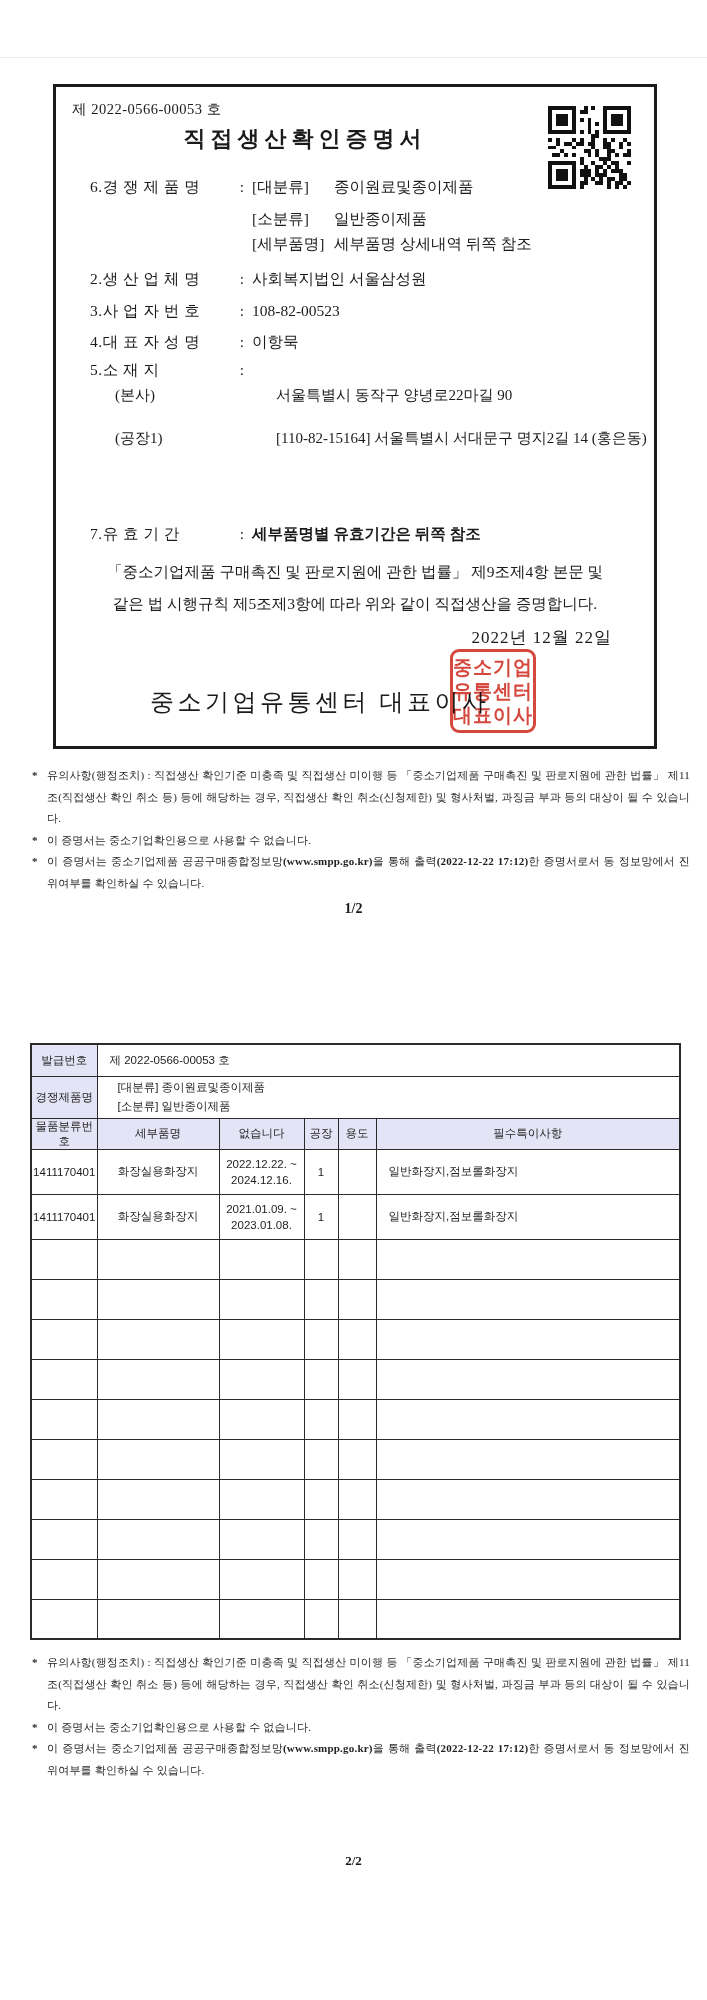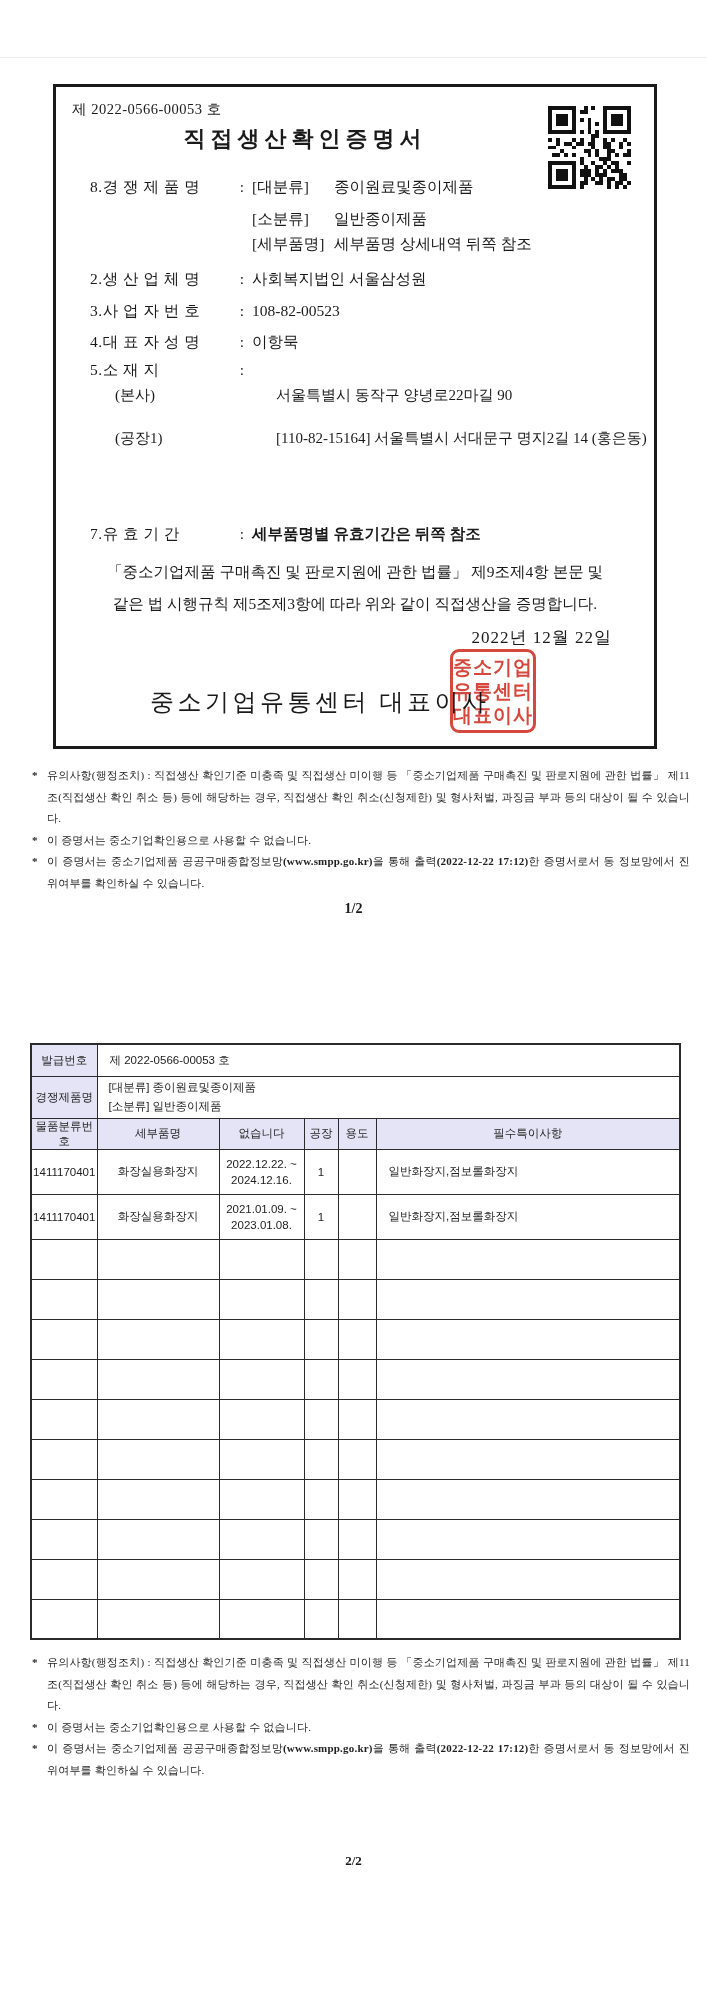--- a/index.html
+++ b/index.html
@@ -52,21 +52,21 @@
   .ptable td, .ptable th { border:1px solid #2b2b2b; padding:0; overflow:hidden; }
   .ptable { border:2px solid #2b2b2b; }
   .hd { background:#e4e4f6; text-align:center; font-weight:normal; }
   .cell-c { text-align:center; }
   .cell-l { text-align:left; padding-left:12px !important; }
   .r-issue { height:32px; }
   .r-prod  { height:42px; }
   .r-head  { height:28px; }
   .r-data  { height:45px; }
   .r-empty { height:40px; }
-  .prod-line { padding-left:11px; line-height:19px; text-align:left; }
+  .prod-line { padding-left:20px; line-height:19px; text-align:left; }
   .period-line { line-height:16px; text-align:center; }
 </style>
 </head>
 <body>
 
 <div class="canvas">
 
   <div class="abs top-divider"></div>
 
   <div class="abs cert-box"></div>
@@ -190,21 +190,21 @@
         <rect x="8" y="20" width="1" height="1" fill="#111"></rect>
         <rect x="15" y="20" width="1" height="1" fill="#111"></rect>
         <rect x="17" y="20" width="1" height="1" fill="#111"></rect>
         <rect x="19" y="20" width="1" height="1" fill="#111"></rect>
       </svg>
   </div>
 
   <div class="abs cert-title">직접생산확인증명서</div>
 
   <div class="fline" style="top:177px">
-    <span class="flabel">8.경 쟁 제 품 명</span><span class="fcolon">:</span><span class="fvalue"><span class="ftag">[대분류]</span><span>종이원료및종이제품</span></span>
+    <span class="flabel">6.경 쟁 제 품 명</span><span class="fcolon">:</span><span class="fvalue"><span class="ftag">[대분류]</span><span>종이원료및종이제품</span></span>
   </div>
   <div class="vline" style="top:209px">
     <span class="ftag">[소분류]</span><span>일반종이제품</span>
   </div>
   <div class="vline" style="top:234px">
     <span class="ftag">[세부품명]</span><span>세부품명 상세내역 뒤쪽 참조</span>
   </div>
 
   <div class="fline" style="top:269px">
     <span class="flabel">2.생 산 업 체 명</span><span class="fcolon">:</span><span class="fvalue">사회복지법인 서울삼성원</span>

